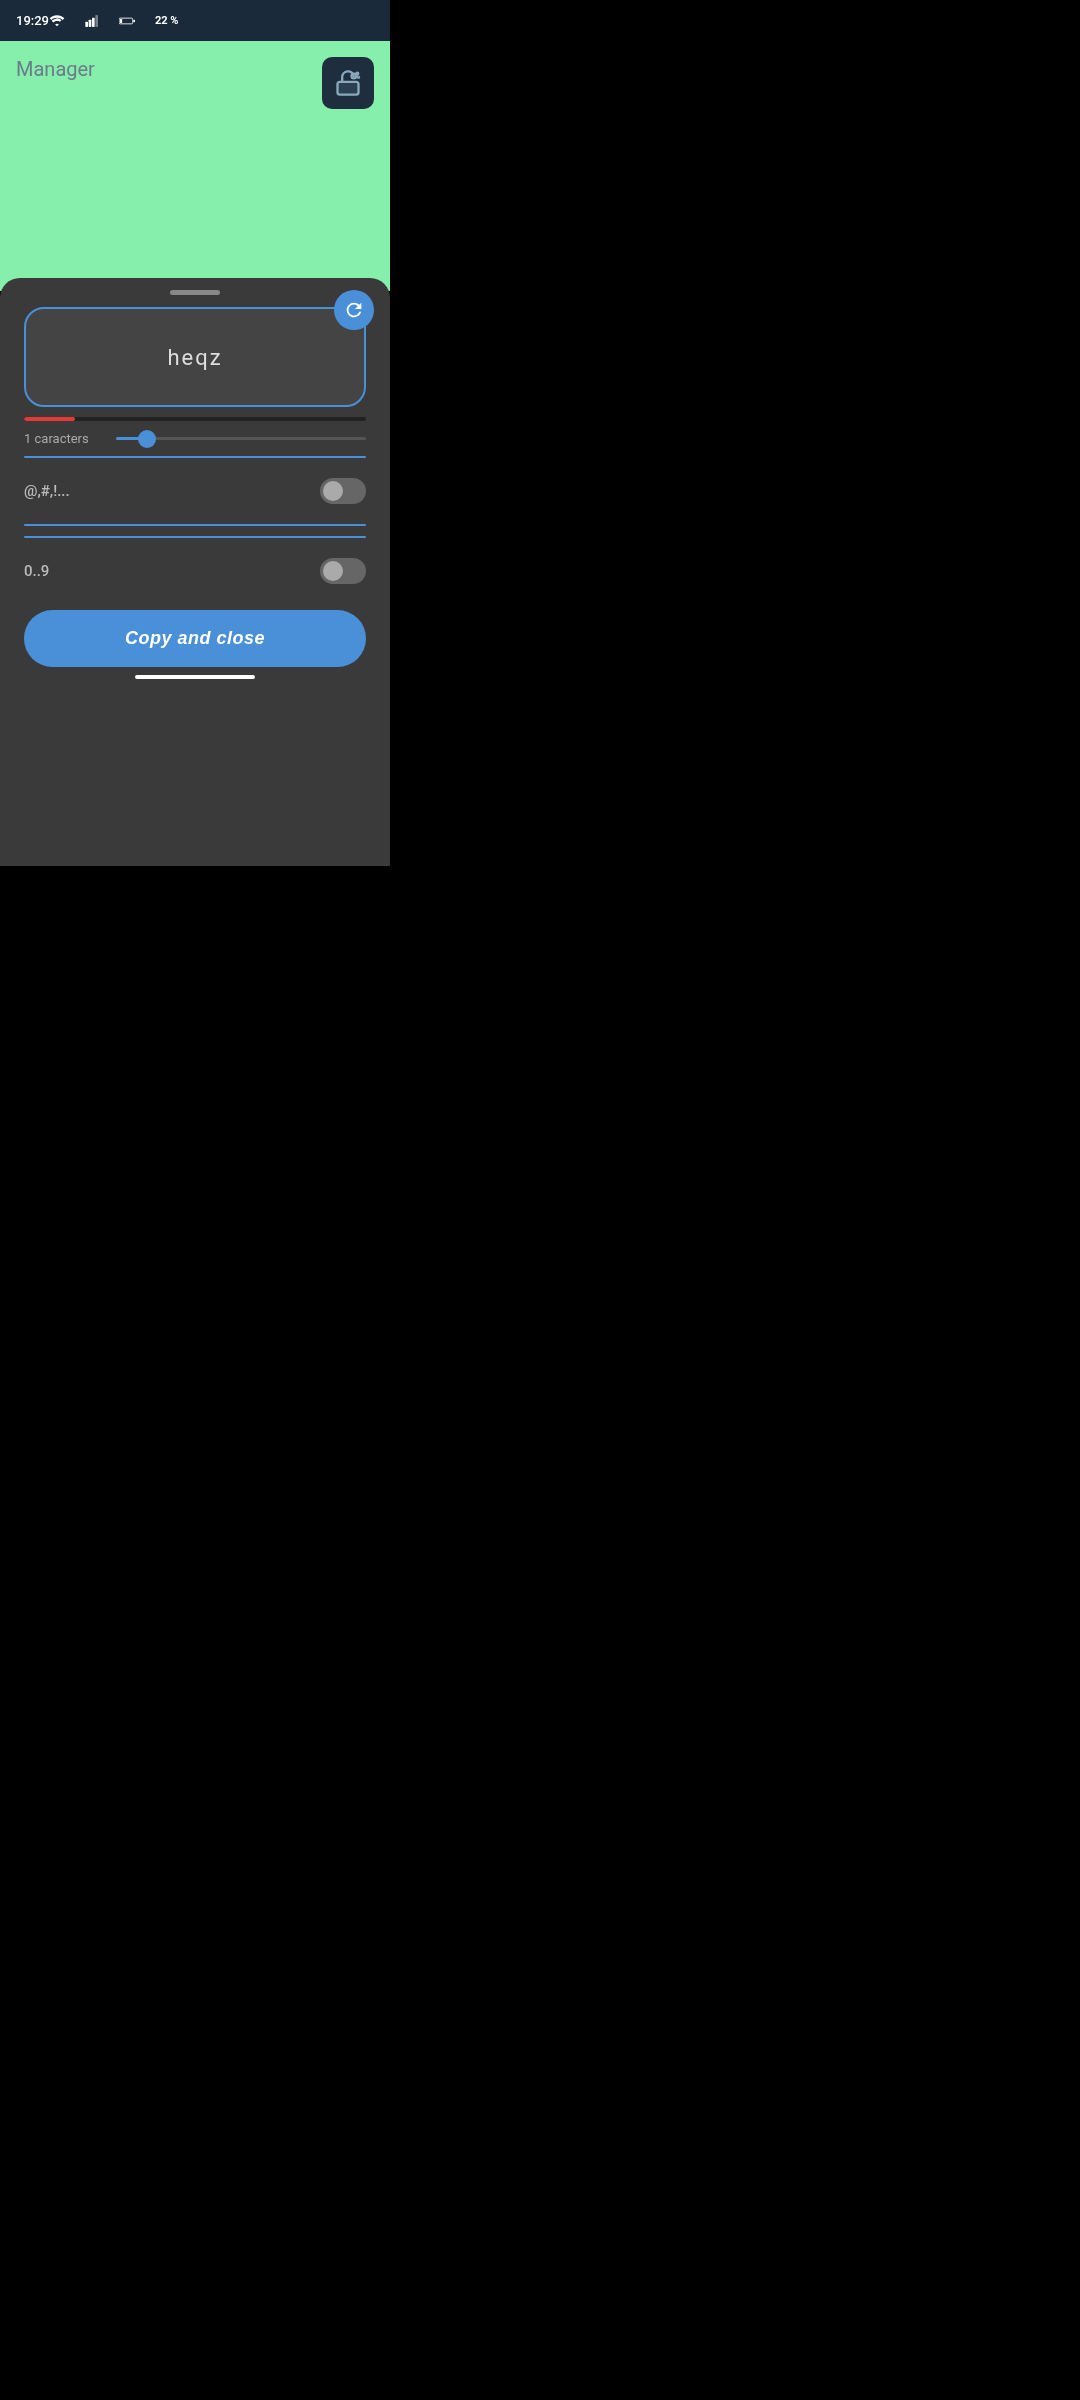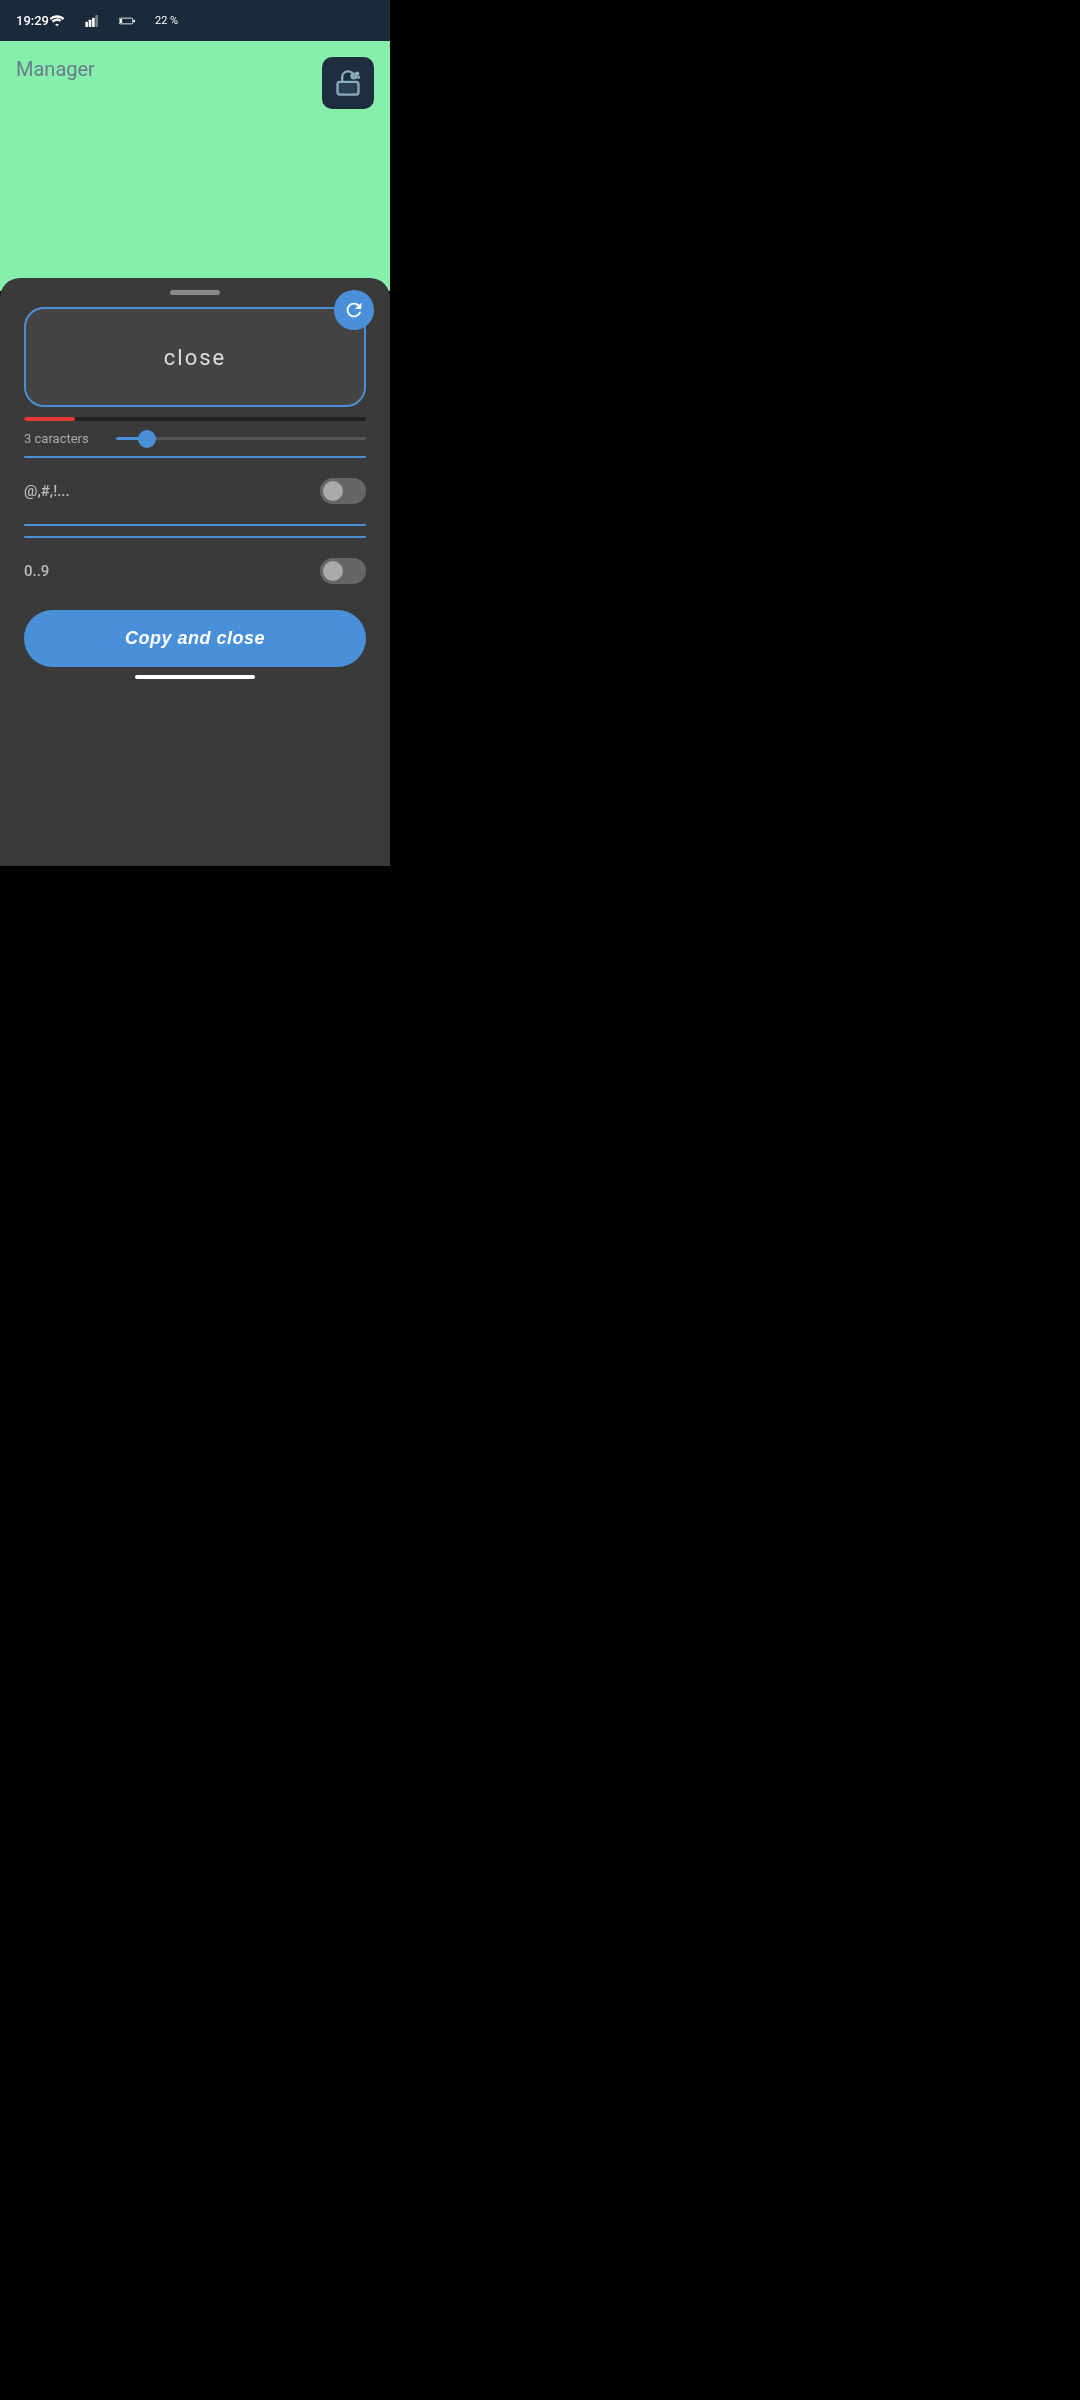--- a/index.html
+++ b/index.html
@@ -27,20 +27,21 @@
       color: #fff;
       font-size: 13px;
       font-weight: 500;
     }
     .status-icons {
       display: flex;
       align-items: center;
       gap: 20px;
       color: #fff;
       font-size: 11px;
+      font-weight: bold;
     }
     .status-icons span {
       font-size: 11px;
     }
 
     
     .app-area {
       background: #86efac;
       height: 250px;
       position: relative;
@@ -304,31 +305,31 @@
   <div class="drag-handle"></div>
 
   <button class="refresh-btn" title="Refresh">
     <svg viewBox="0 0 24 24">
       <path d="M17.65 6.35A7.958 7.958 0 0 0 12 4c-4.42 0-7.99 3.58-7.99 8s3.57 8 7.99 8c3.73 0 6.84-2.55 7.73-6h-2.08A5.99 5.99 0 0 1 12 18c-3.31 0-6-2.69-6-6s2.69-6 6-6c1.66 0 3.14.69 4.22 1.78L13 11h7V4l-2.35 2.35z"></path>
     </svg>
   </button>
 
   
   <div class="password-box">
-    <span class="password-text">close</span>
+    <span class="password-text">heqz</span>
   </div>
 
   
   <div class="strength-bar-container">
     <div class="strength-bar-fill" style="width: 15%"></div>
   </div>
 
   
   <div class="slider-row">
-    <span class="slider-label">3 caracters</span>
+    <span class="slider-label">1 caracters</span>
     <input type="range" class="slider-input" min="1" max="32" value="4" style="">
   </div>
 
   <div class="separator"></div>
 
   
   <div class="toggle-row">
     <span class="toggle-label">@,#,!...</span>
     <label class="toggle-switch">
       <input type="checkbox" style="">

